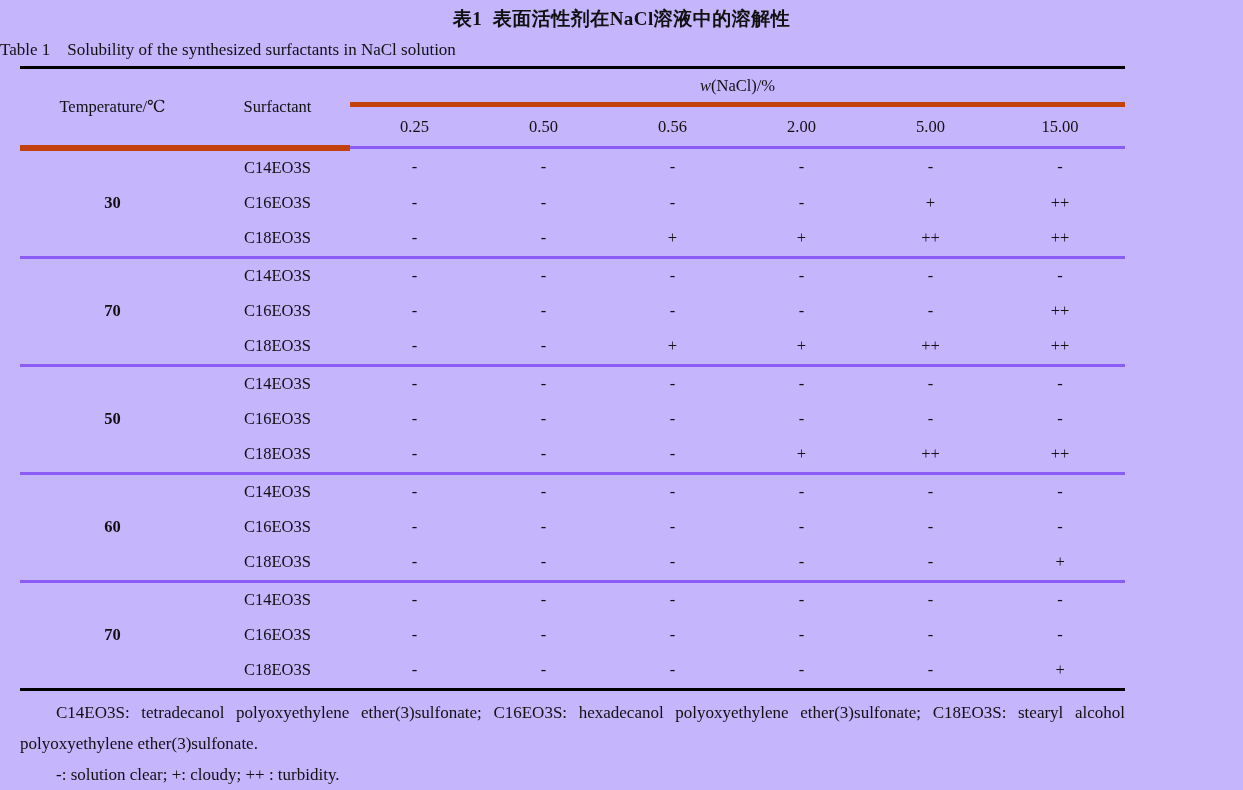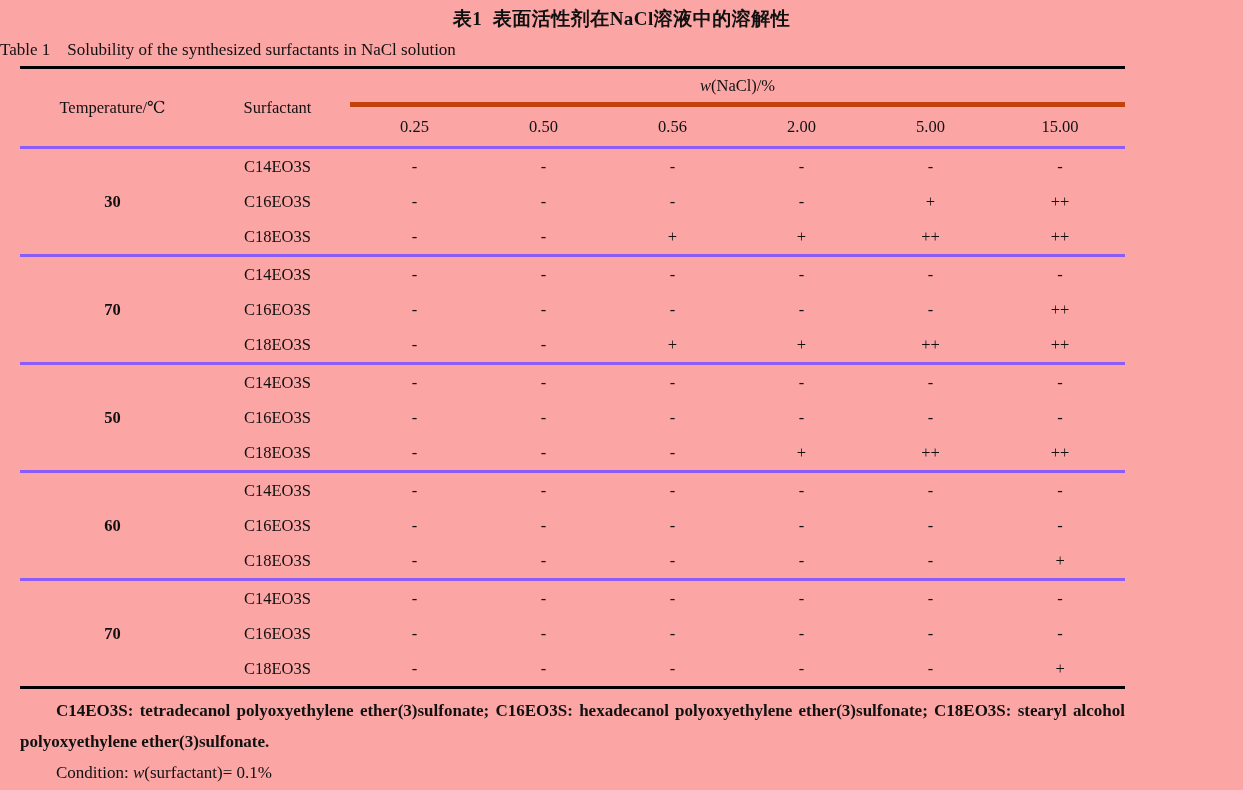--- a/index.html
+++ b/index.html
@@ -11,21 +11,21 @@
     width: 1243px;
     height: 790px;
     overflow: hidden;
     color: #111111;
     font-family: "Liberation Serif", "DejaVu Serif", serif;
   }
   .page {
     position: relative;
     width: 1243px;
     height: 790px;
-    background: #fca5a5;
+    background: #c4b5fd;
   }
   .title-zh {
     text-align: center;
     font-weight: 700;
     font-size: 19px;
     line-height: 24px;
     padding-top: 7px;
     white-space: pre;
     letter-spacing: 0.5px;
   }
@@ -45,21 +45,21 @@
   }
   th, td {
     font-weight: normal;
     text-align: center;
     padding: 0;
     font-size: 16.5px;
     line-height: 1.2;
     vertical-align: middle;
   }
   thead th.th-side {
-    border-bottom: 2px solid #c2410c;
+    border-bottom: 6px solid #c2410c;
   }
   thead th.th-group {
     height: 33px;
     border-bottom: 5px solid #c2410c;
     vertical-align: middle;
   }
   thead th.th-conc {
     height: 39px;
     border-bottom: 2px solid #ec4899;
   }
@@ -72,21 +72,20 @@
     width: 1105px;
     font-size: 17px;
   }
   .footnotes p {
     margin: 0;
     line-height: 31px;
     text-indent: 36px;
   }
   .footnotes p.fn-just {
     text-align: justify;
-    font-weight: bold;
   }
 </style>
 </head>
 <body>
 
 <div class="page">
 
   <div class="title-zh">表1  表面活性剂在NaCl溶液中的溶解性</div>
 
   <div class="title-en">Table 1    Solubility of the synthesized surfactants in NaCl solution</div>
@@ -256,16 +255,17 @@
           <td class="col-val">-</td>
           <td class="col-val">-</td>
           <td class="col-val">-</td>
           <td class="col-val">+</td>
         </tr>
       </tbody>
   </table>
 
   <div class="footnotes">
     <p class="fn-just">C14EO3S: tetradecanol polyoxyethylene ether(3)sulfonate; C16EO3S: hexadecanol polyoxyethylene ether(3)sulfonate; C18EO3S: stearyl alcohol polyoxyethylene ether(3)sulfonate.</p>
+    <p>-: solution clear; +: cloudy; ++ : turbidity.</p>
     <p><span>Condition: </span><span class="ital">w</span><span>(surfactant)= 0.1%</span></p>
   </div>
 
 </div>
 
 </body></html>

